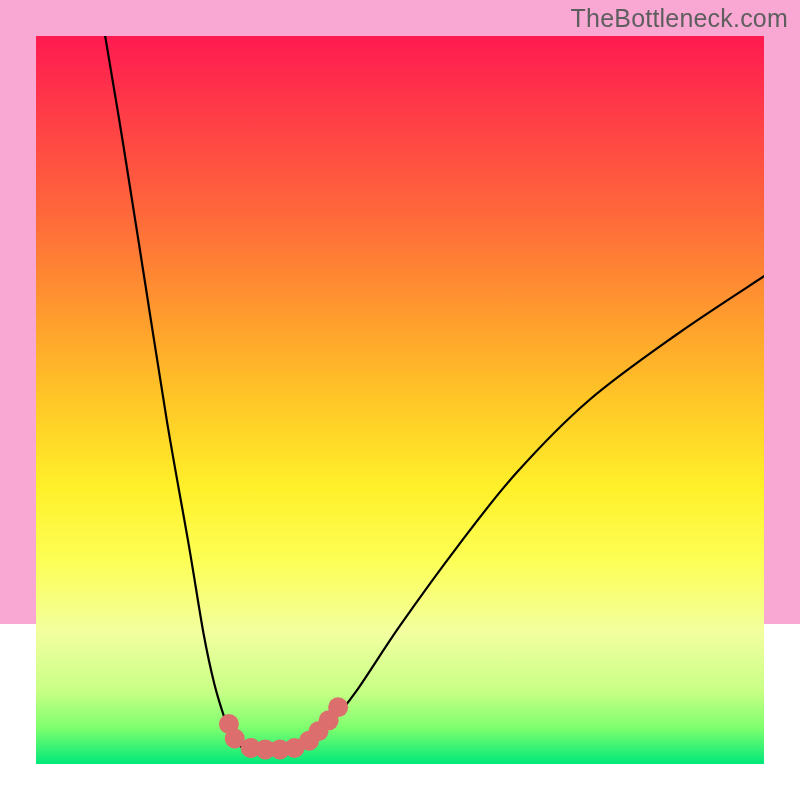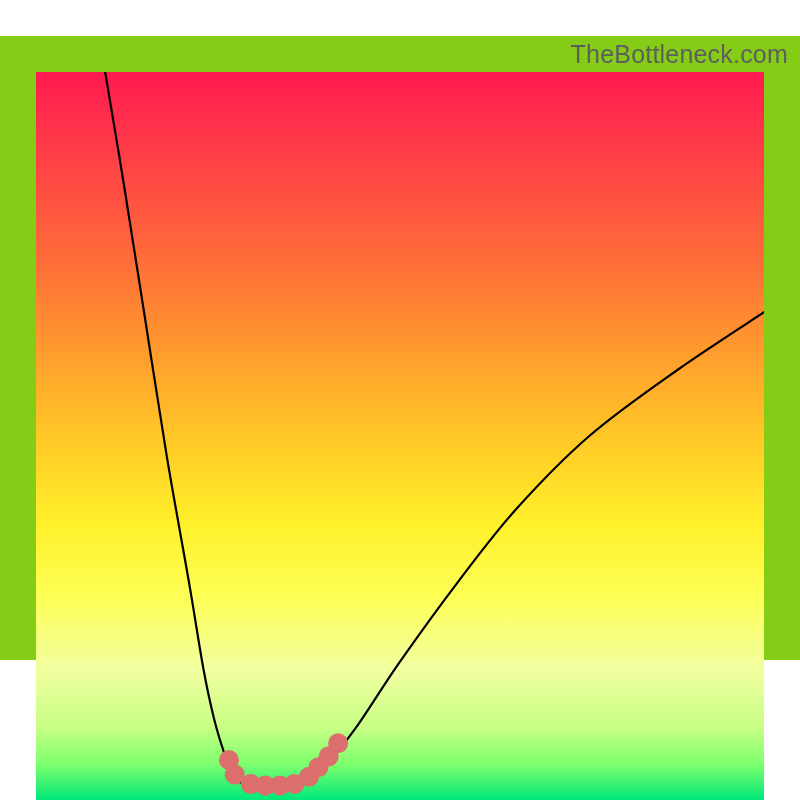--- a/index.html
+++ b/index.html
@@ -7,22 +7,21 @@
     padding: 0;
     width: 800px;
     height: 800px;
     overflow: hidden;
     font-family: Arial, Helvetica, sans-serif;
   }
   .frame {
     position: relative;
     width: 800px;
     height: 624px;
-    background: #84cc16;
-    margin-top: 36px;
+    background: #f9a8d4;
   }
   .watermark {
     position: absolute;
     top: 4px;
     right: 12px;
     font-size: 25px;
     font-weight: 500;
     color: #5e5e5e;
     letter-spacing: 0.2px;
     z-index: 5;

